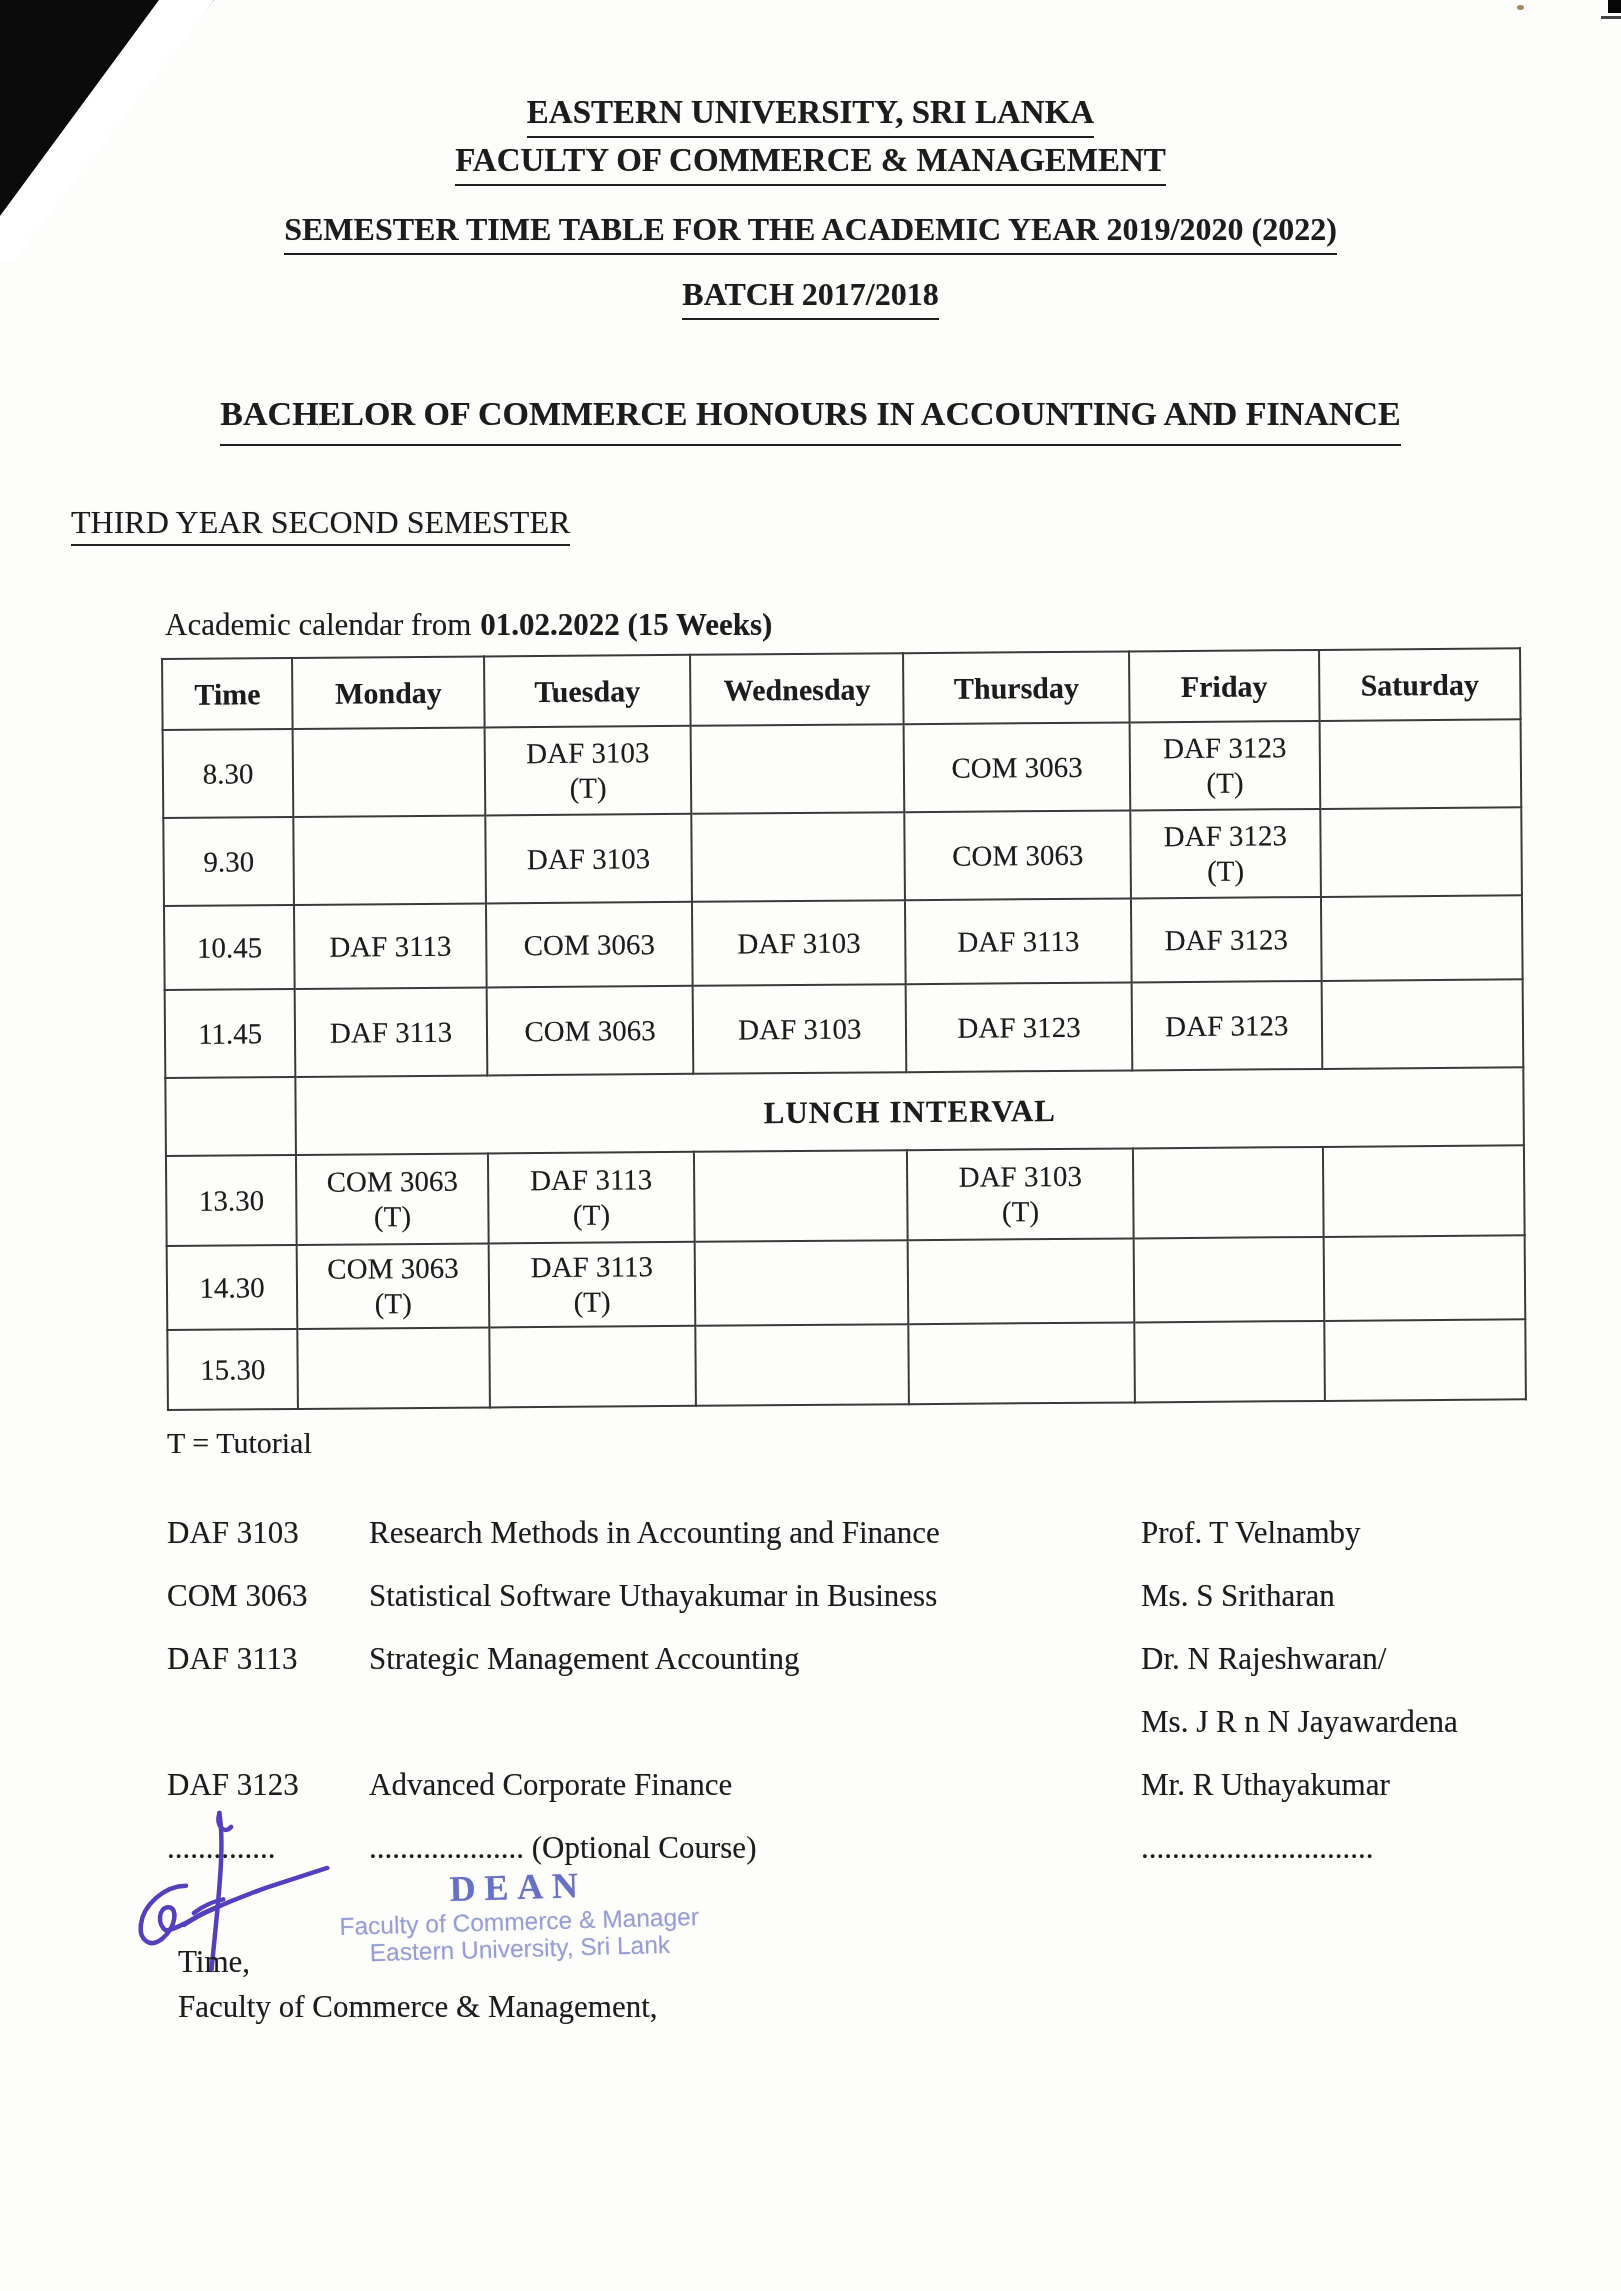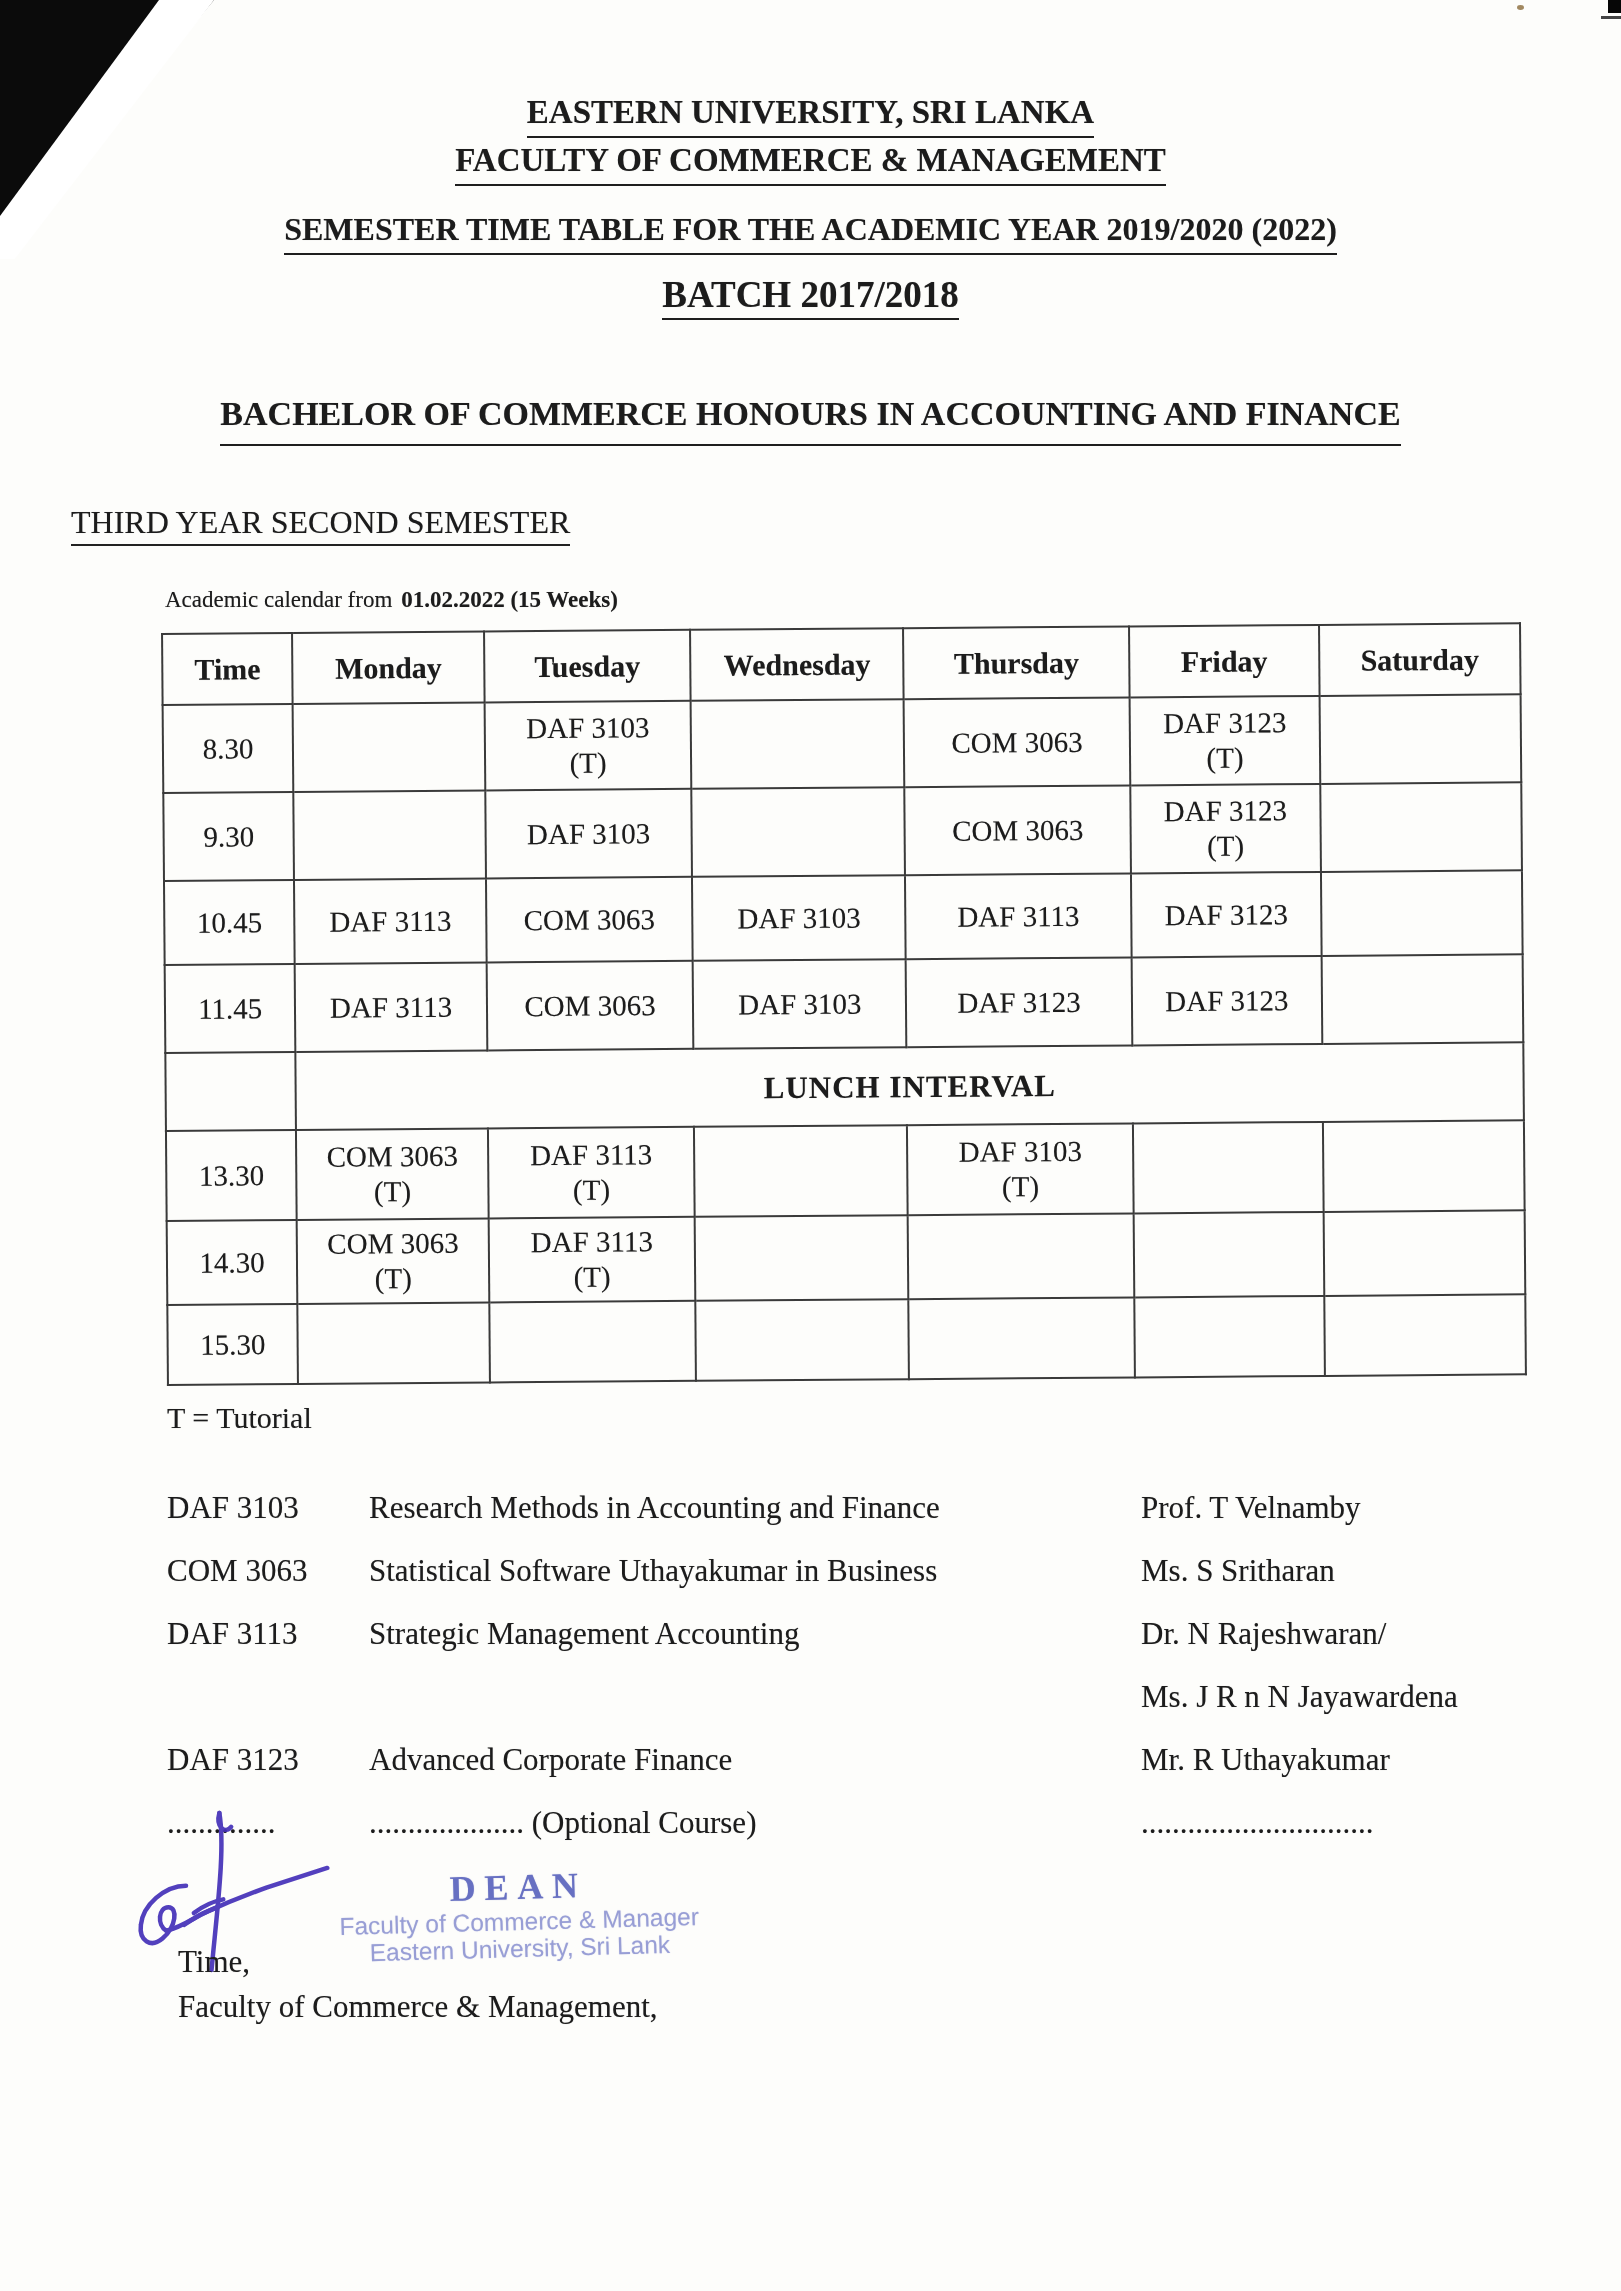--- a/index.html
+++ b/index.html
@@ -18,26 +18,26 @@
   .corner-tr{position:absolute;right:0;top:0;width:12.7px;height:12.7px;background:#060606;z-index:1;}
   .corner-tr2{position:absolute;right:0;top:15.7px;width:19.6px;height:2.9px;background:#444;z-index:1;}
   .speck{position:absolute;width:6.9px;height:4.9px;border-radius:50%;background:#8a6a3a;opacity:.8;z-index:1;}
   
   .hdr{ text-align:center; }
   .hline{ }
   .hline span{ display:inline-block; font-weight:bold; border-bottom:2.9px solid #1e1e1e; padding-bottom:4px; }
   .u1{ padding-top:92px; font-size:33px; line-height:40px; }
   .u2{ margin-top:2px; font-size:33px; line-height:40px; }
   .u3{ margin-top:23.5px; font-size:32px; line-height:39px; }
-  .u4{ margin-top:20.6px; font-size:37px; line-height:39px;text-align:center; }
+  .u4{ margin-top:20.6px; font-size:32px; line-height:39px;text-align:center; }
   .program{ margin-top:73px; text-align:center; font-size:34px; line-height:41px; }
   .program span{ display:inline-block; font-weight:bold; border-bottom:2.9px solid #1e1e1e; padding-bottom:10px; }
   .semester{ margin-top:57px; margin-left:71px; font-size:32px; line-height:39px; }
   .semester span{ display:inline-block; border-bottom:2.5px solid #222; padding-bottom:2px; }
-  .calendar{ margin-top:35px; margin-left:165px; font-size:23px; line-height:38px; }
+  .calendar{ margin-top:60px; margin-left:165px; font-size:31px; line-height:38px; }
   .calendar .cal-b{ font-weight:bold; margin-left:8.8px; }
   
   table.tt{
     margin:13.7px 0 0 164px; width:1360px;
     border-collapse:collapse; table-layout:fixed;
     transform:rotate(-0.45deg); transform-origin:left center;
   }
   table.tt th, table.tt td{
     border:2.5px solid #3a3a3a; text-align:center; vertical-align:middle;
     font-size:29px; line-height:35px; padding:0 3.9px; overflow:hidden;

